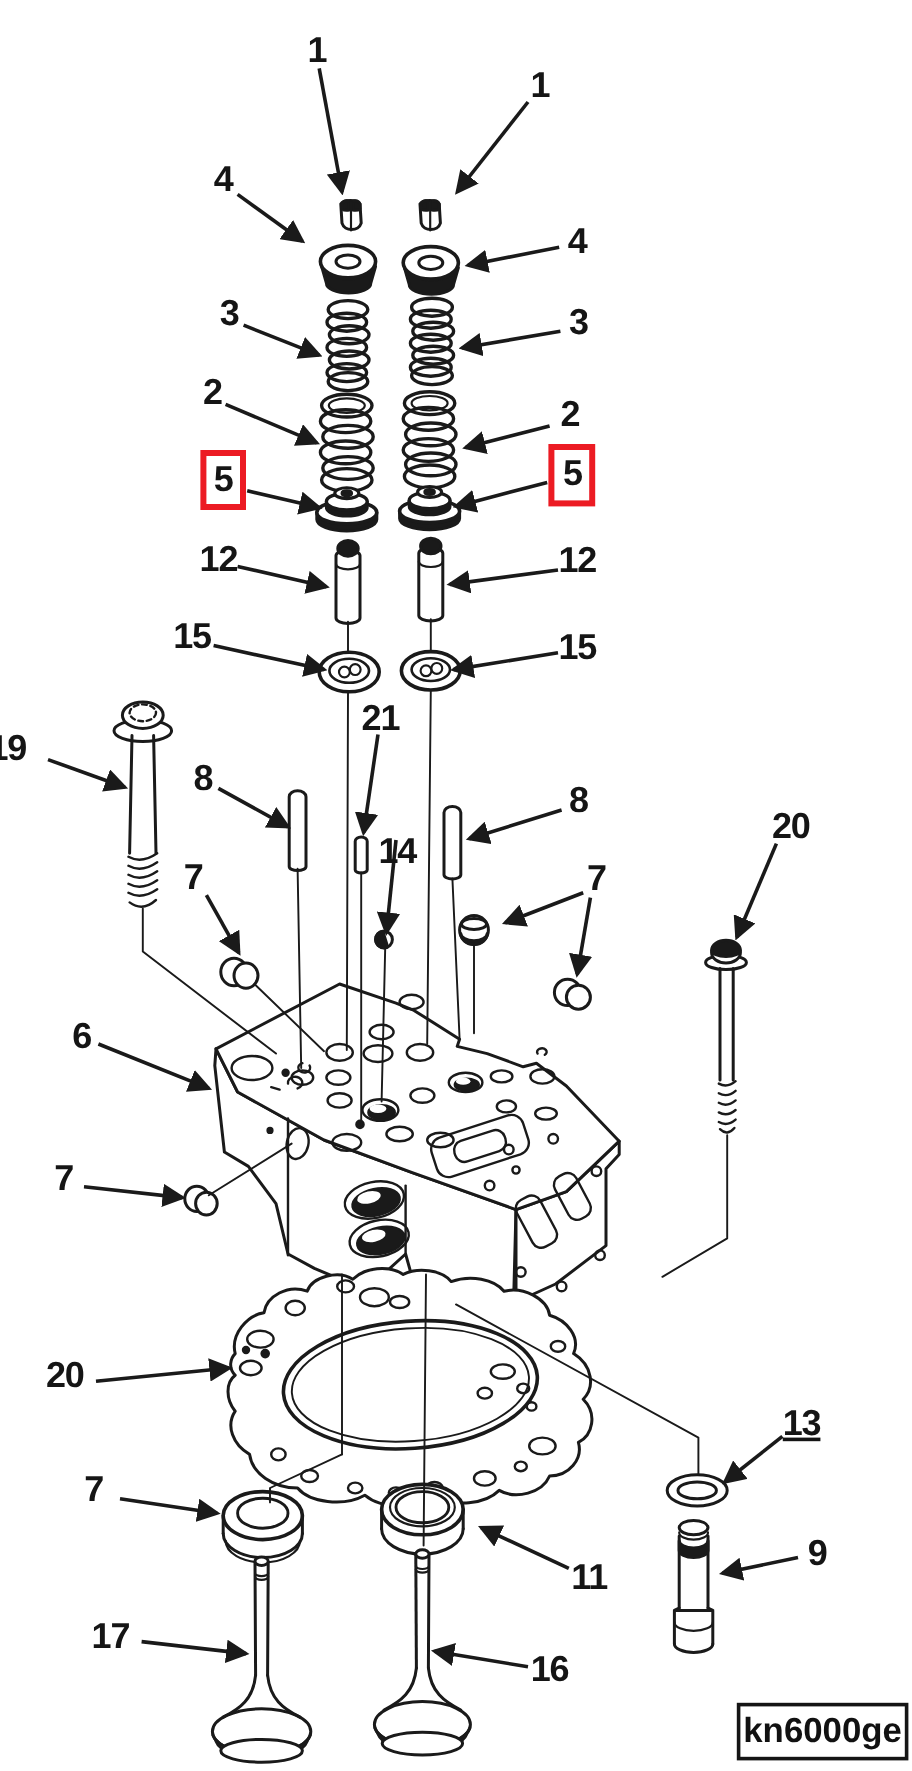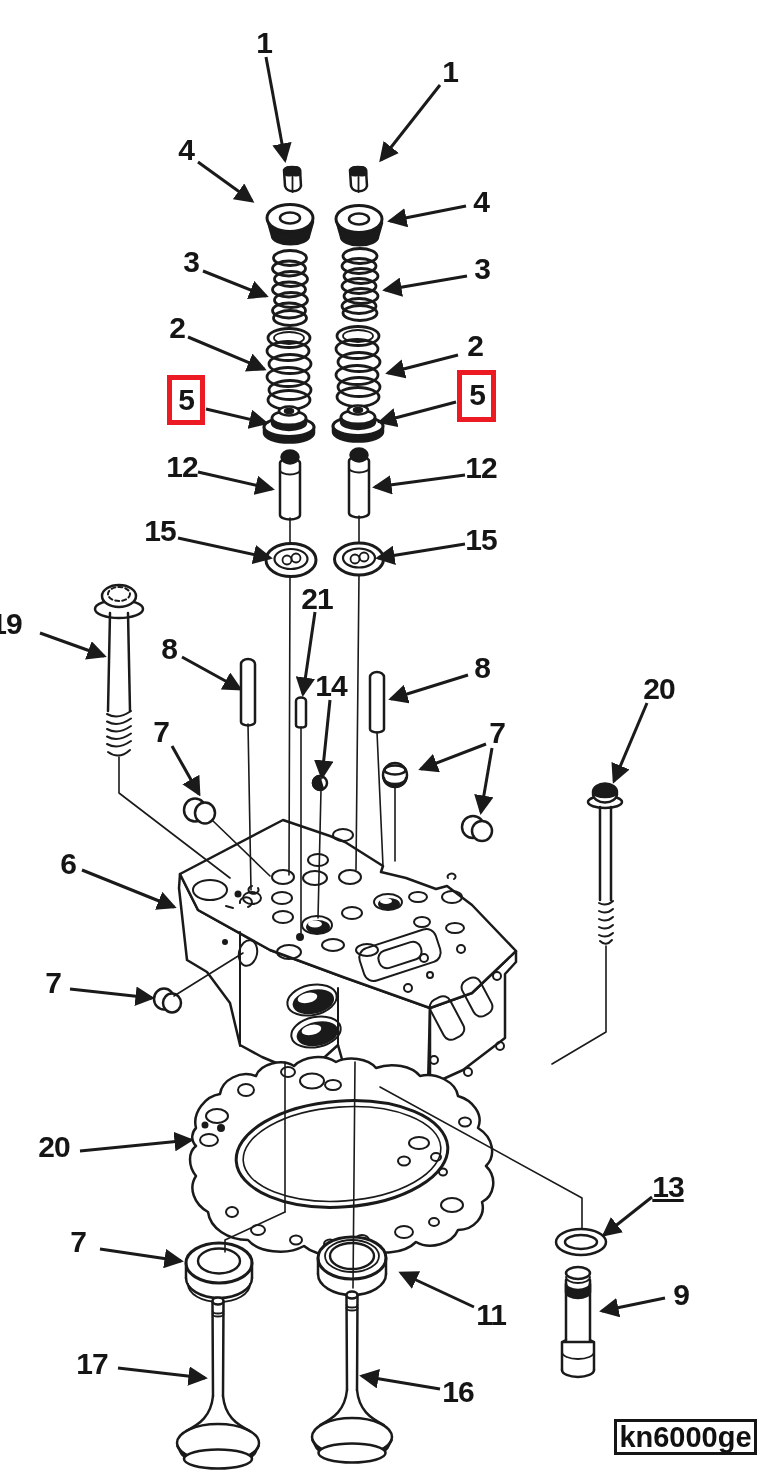--- a/index.html
+++ b/index.html
@@ -2,21 +2,21 @@
 <html><head>
 <meta charset="utf-8">
 <style>
   html,body{margin:0;padding:0;background:#fff;}
   #page{position:relative;width:760px;height:1476px;background:#ffffff;overflow:hidden;
         font-family:"Liberation Sans","DejaVu Sans",sans-serif;}
   #art,#leaders{position:absolute;left:0;top:0;}
   .callout{position:absolute;transform:translate(-50%,-50%);font-weight:bold;
            font-size:30px;color:#151515;line-height:1;letter-spacing:-1px;white-space:nowrap;}
   .hlbox{position:absolute;border:5px solid #ec1b23;box-sizing:border-box;background:transparent;}
-  #codebox{position:absolute;left:614px;top:1419px;width:143px;height:36px;border:3px solid #151515;
+  #codebox{position:absolute;left:614px;top:1419px;width:143px;height:48px;border:3px solid #151515;
            box-sizing:border-box;display:flex;align-items:center;justify-content:center;
            font-weight:bold;font-size:29px;color:#111;}
 </style>
 </head>
 <body>
 
 <div id="page">
 
 <svg id="art" width="760" height="1476" viewBox="0 0 760 1476">
   <g stroke="#1a1a1a" fill="none" stroke-width="2.5" stroke-linecap="round" stroke-linejoin="round">
@@ -424,21 +424,21 @@
       <span class="callout" style="left: 186px; top: 400px;">5</span>
       <span class="callout" style="left: 477px; top: 395px;">5</span>
       <span class="callout" style="left: 182px; top: 467px;">12</span>
       <span class="callout" style="left: 481px; top: 468px;">12</span>
       <span class="callout" style="left: 160px; top: 531px;">15</span>
       <span class="callout" style="left: 481px; top: 540px;">15</span>
       <span class="callout" style="left: 317px; top: 599px;">21</span>
       <span class="callout" style="left: 6px; top: 624px;">19</span>
       <span class="callout" style="left: 169px; top: 649px;">8</span>
       <span class="callout" style="left: 482px; top: 668px;">8</span>
-      <span class="callout" style="left: 331px; top: 686px;">14</span>
+      <span class="callout" style="left: 331px; top: 710px;">14</span>
       <span class="callout" style="left: 161px; top: 732px;">7</span>
       <span class="callout" style="left: 497px; top: 733px;">7</span>
       <span class="callout" style="left: 659px; top: 689px;">20</span>
       <span class="callout" style="left: 68px; top: 864px;">6</span>
       <span class="callout" style="left: 53px; top: 983px;">7</span>
       <span class="callout" style="left: 54px; top: 1147px;">20</span>
       <span class="callout" style="left: 668px; top: 1187px; text-decoration: underline;">13</span>
       <span class="callout" style="left: 78px; top: 1242px;">7</span>
       <span class="callout" style="left: 491px; top: 1315px;">11</span>
       <span class="callout" style="left: 681px; top: 1295px;">9</span>

